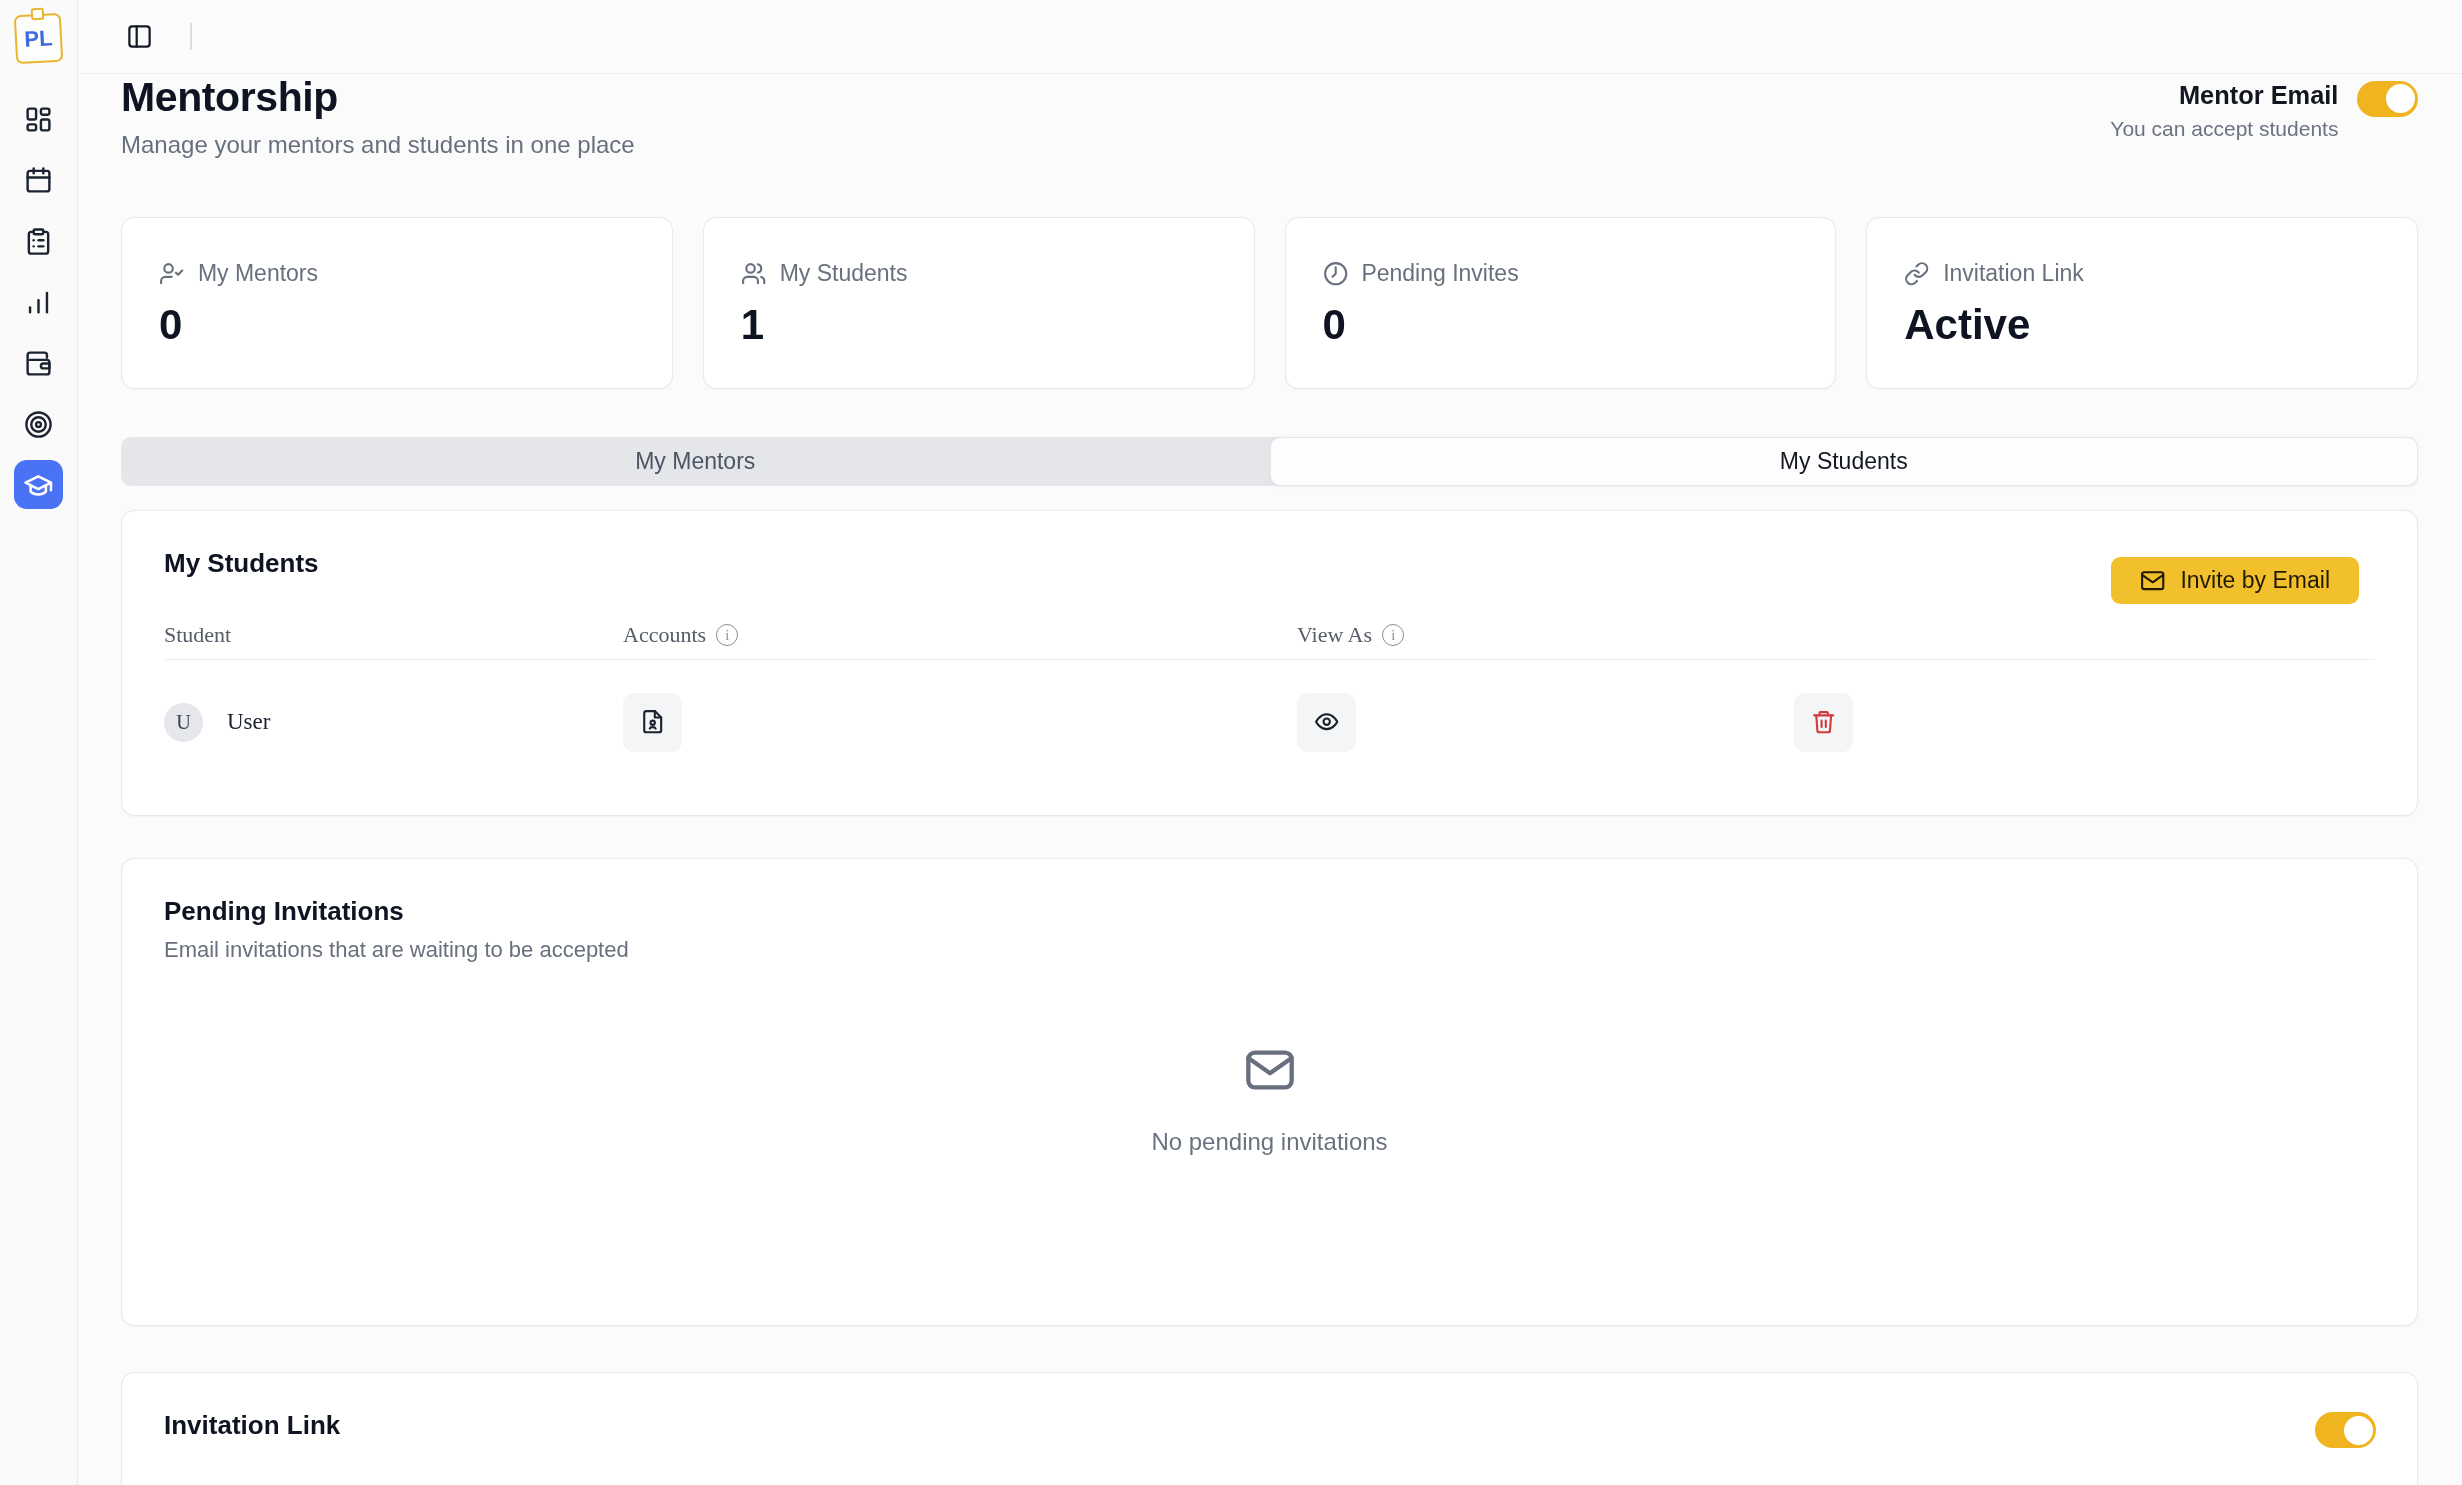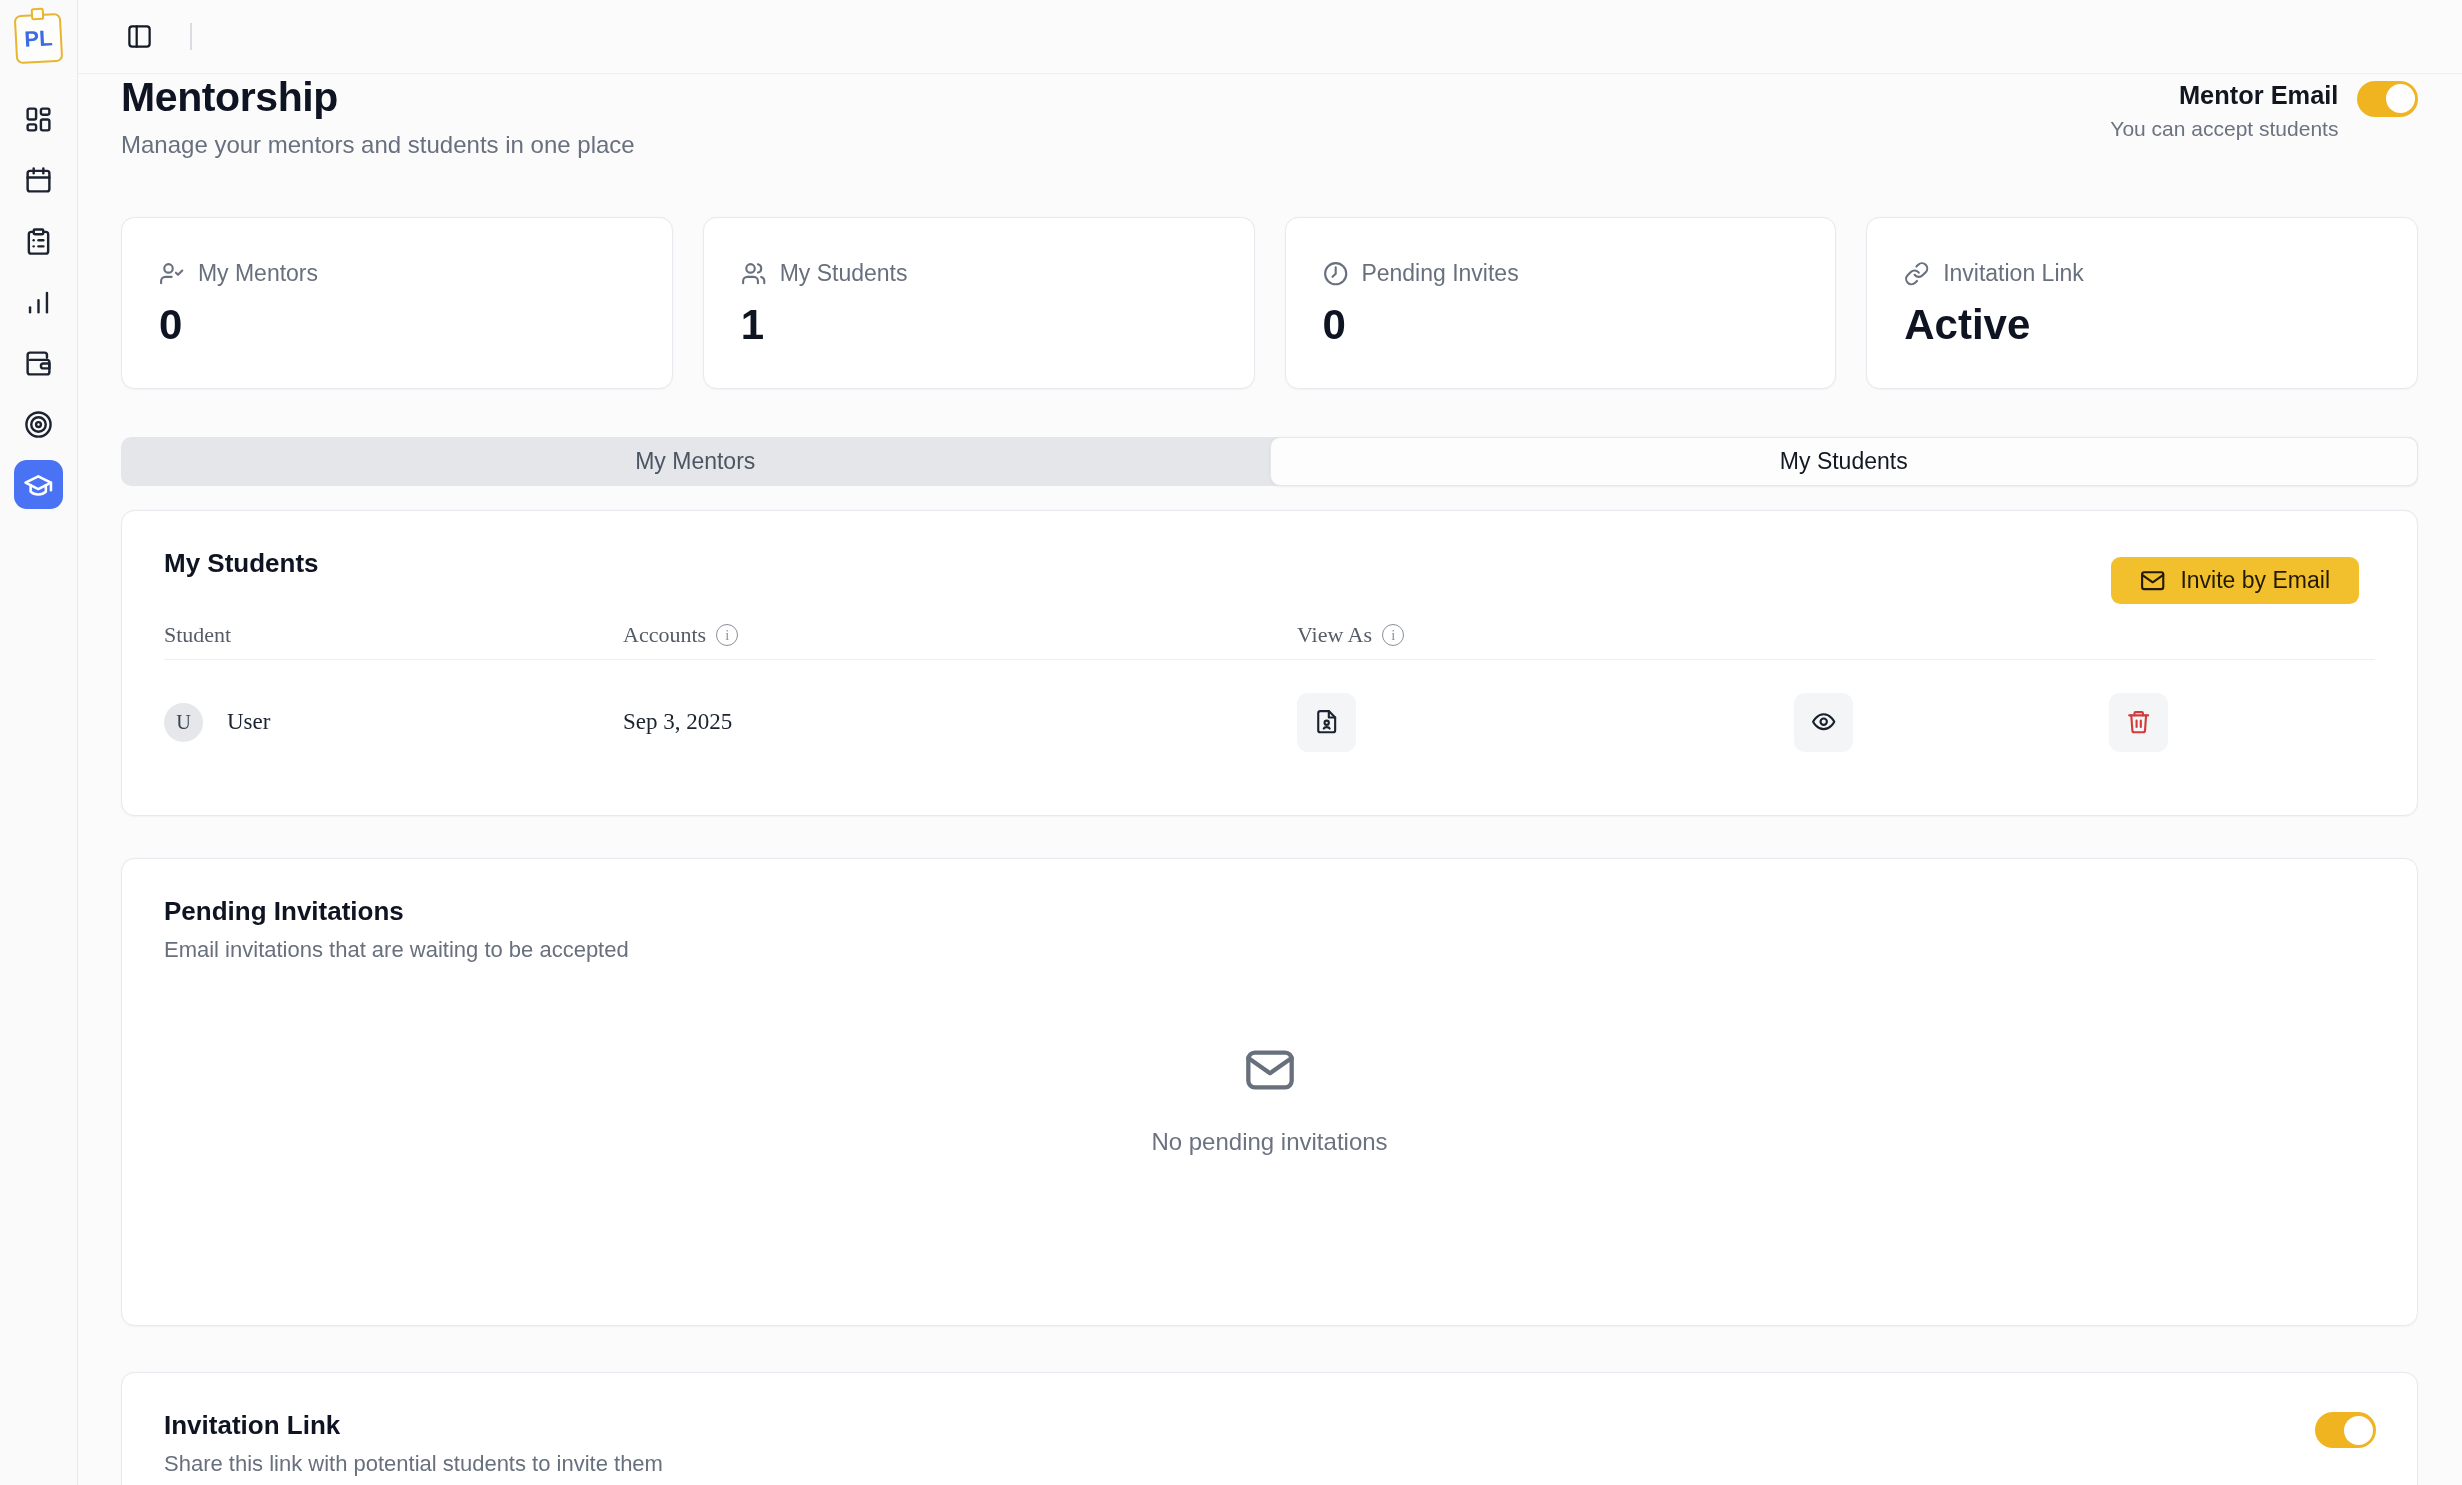--- a/index.html
+++ b/index.html
@@ -305,21 +305,20 @@
           <span>View As</span>
           <span class="info-icon">i</span>
         </div>
         <div class="th"></div>
       </div>
       <div class="trow">
         <div class="student-cell">
           <span class="avatar">U</span>
           <span class="student-name">User</span>
         </div>
-        <div class="joined-cell">Sep 3, 2025</div>
         <div>
           <button class="icon-btn">
             <svg width="25.4" height="25.4" viewBox="0 0 24 24" fill="none" stroke="#1b2330" stroke-width="2" stroke-linecap="round" stroke-linejoin="round">
                 <path d="M14 2H6a2 2 0 0 0-2 2v16a2 2 0 0 0 2 2h12a2 2 0 0 0 2-2V8z"></path>
                 <path d="M14 2v6h6"></path>
                 <circle cx="12" cy="13" r="2"></circle>
                 <path d="M9.2 18.5c.6-1.8 5-1.8 5.6 0"></path>
               </svg>
           </button>
         </div>
@@ -353,21 +352,20 @@
       <svg width="52" height="52" viewBox="0 0 24 24" fill="none" stroke="#68707e" stroke-width="2" stroke-linecap="round" stroke-linejoin="round">
           <rect x="2" y="4" width="20" height="16" rx="3"></rect>
           <polyline points="22,6.5 12,13.5 2,6.5"></polyline>
         </svg>
       <div class="empty-text">No pending invitations</div>
     </div>
   </section>
 
   <section class="card invitation-card">
     <h2 class="section-title">Invitation Link</h2>
-    <div class="section-subtitle">Share this link with potential students to invite them</div>
     <div class="toggle">
       <span class="knob"></span>
     </div>
 
   </section>
 
 </main>
 
 
 </body></html>

